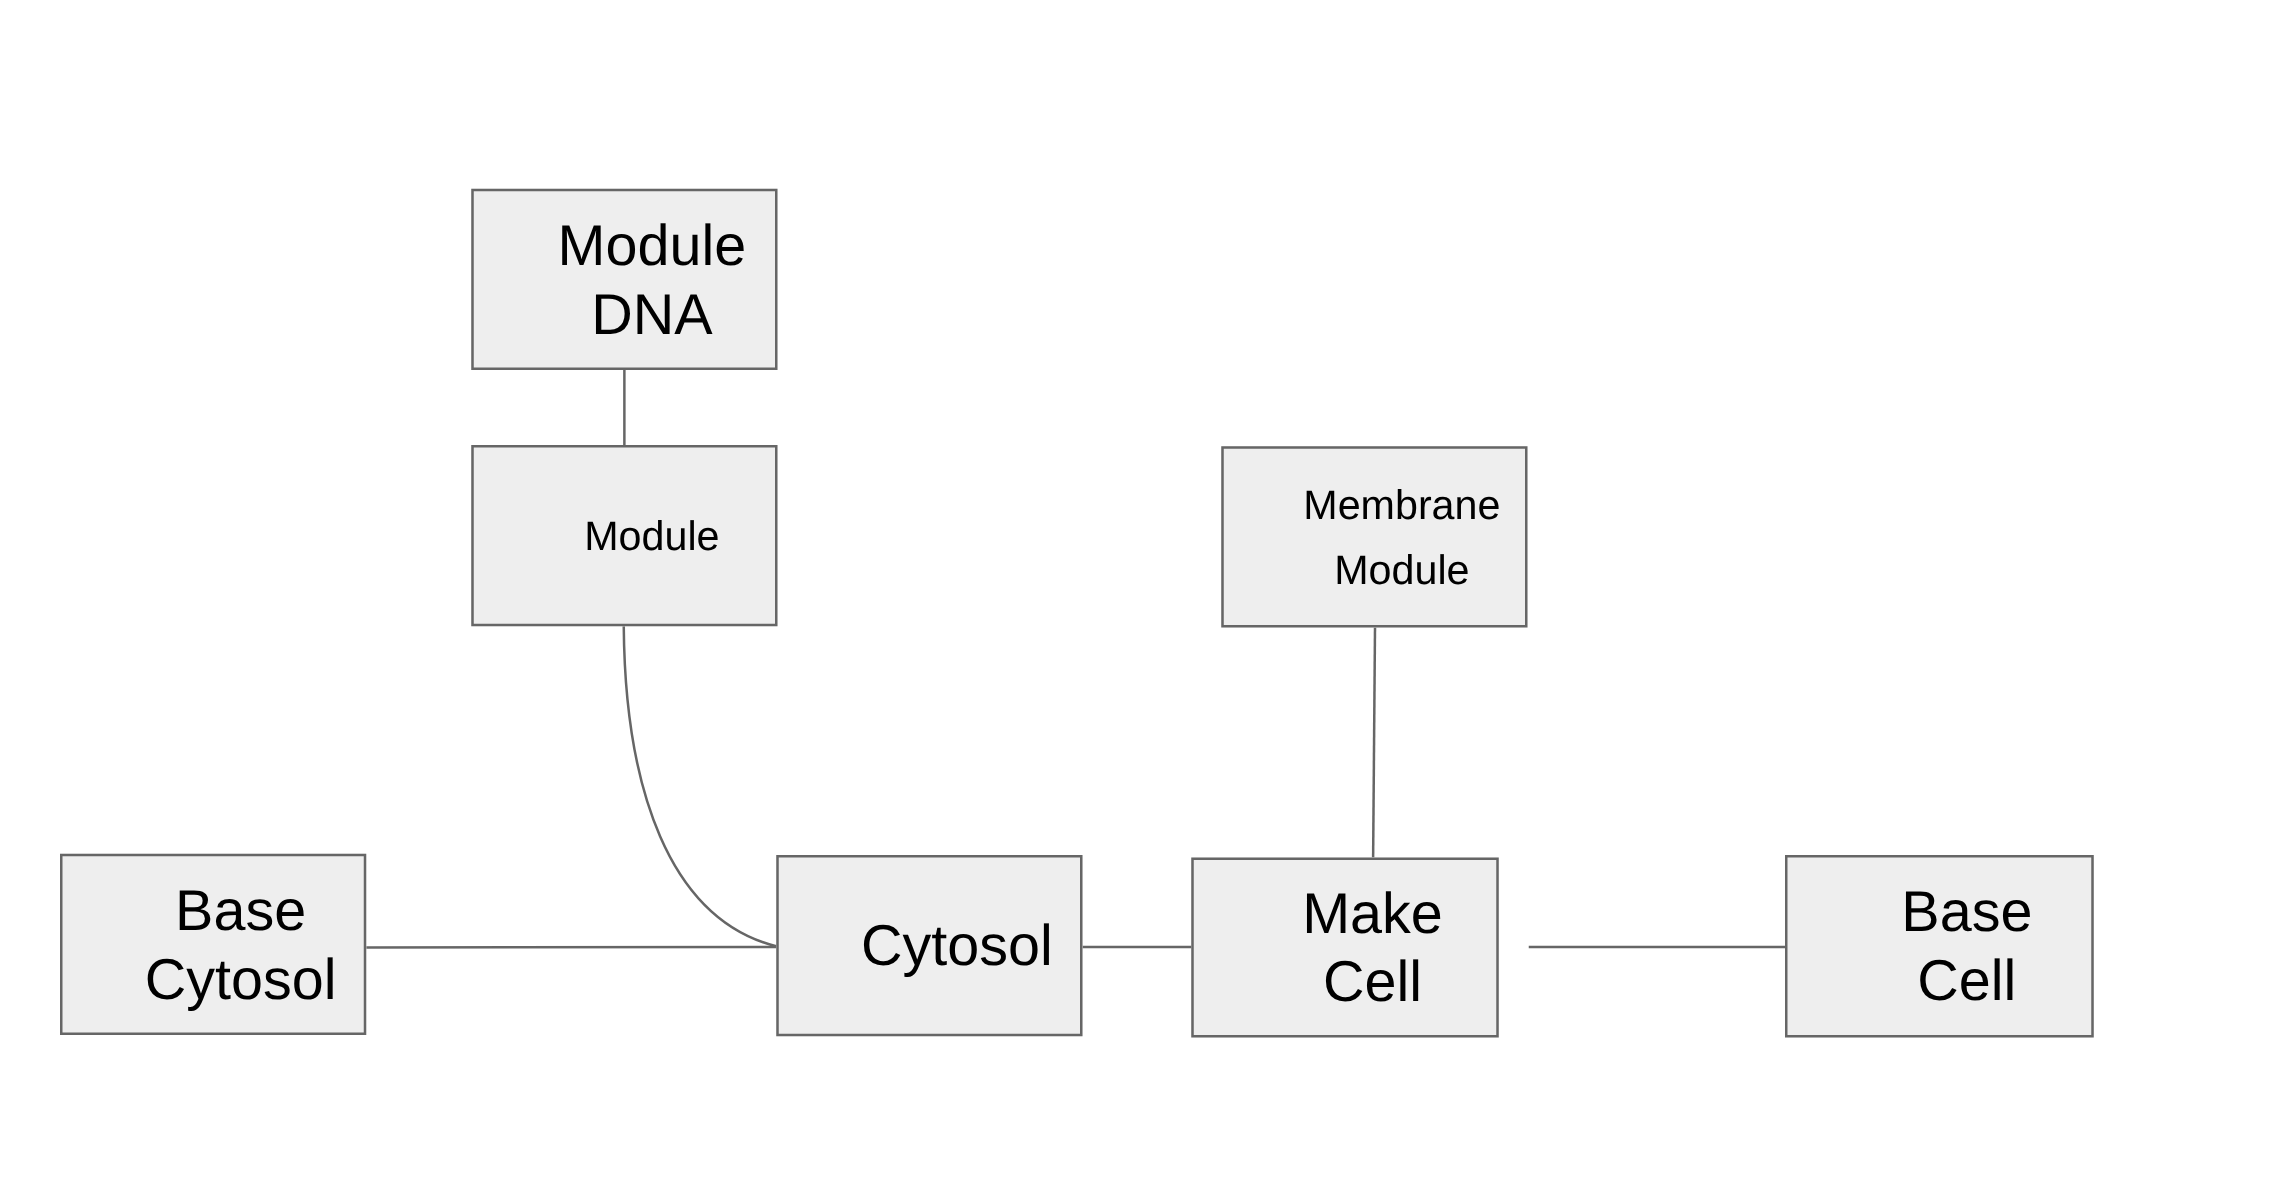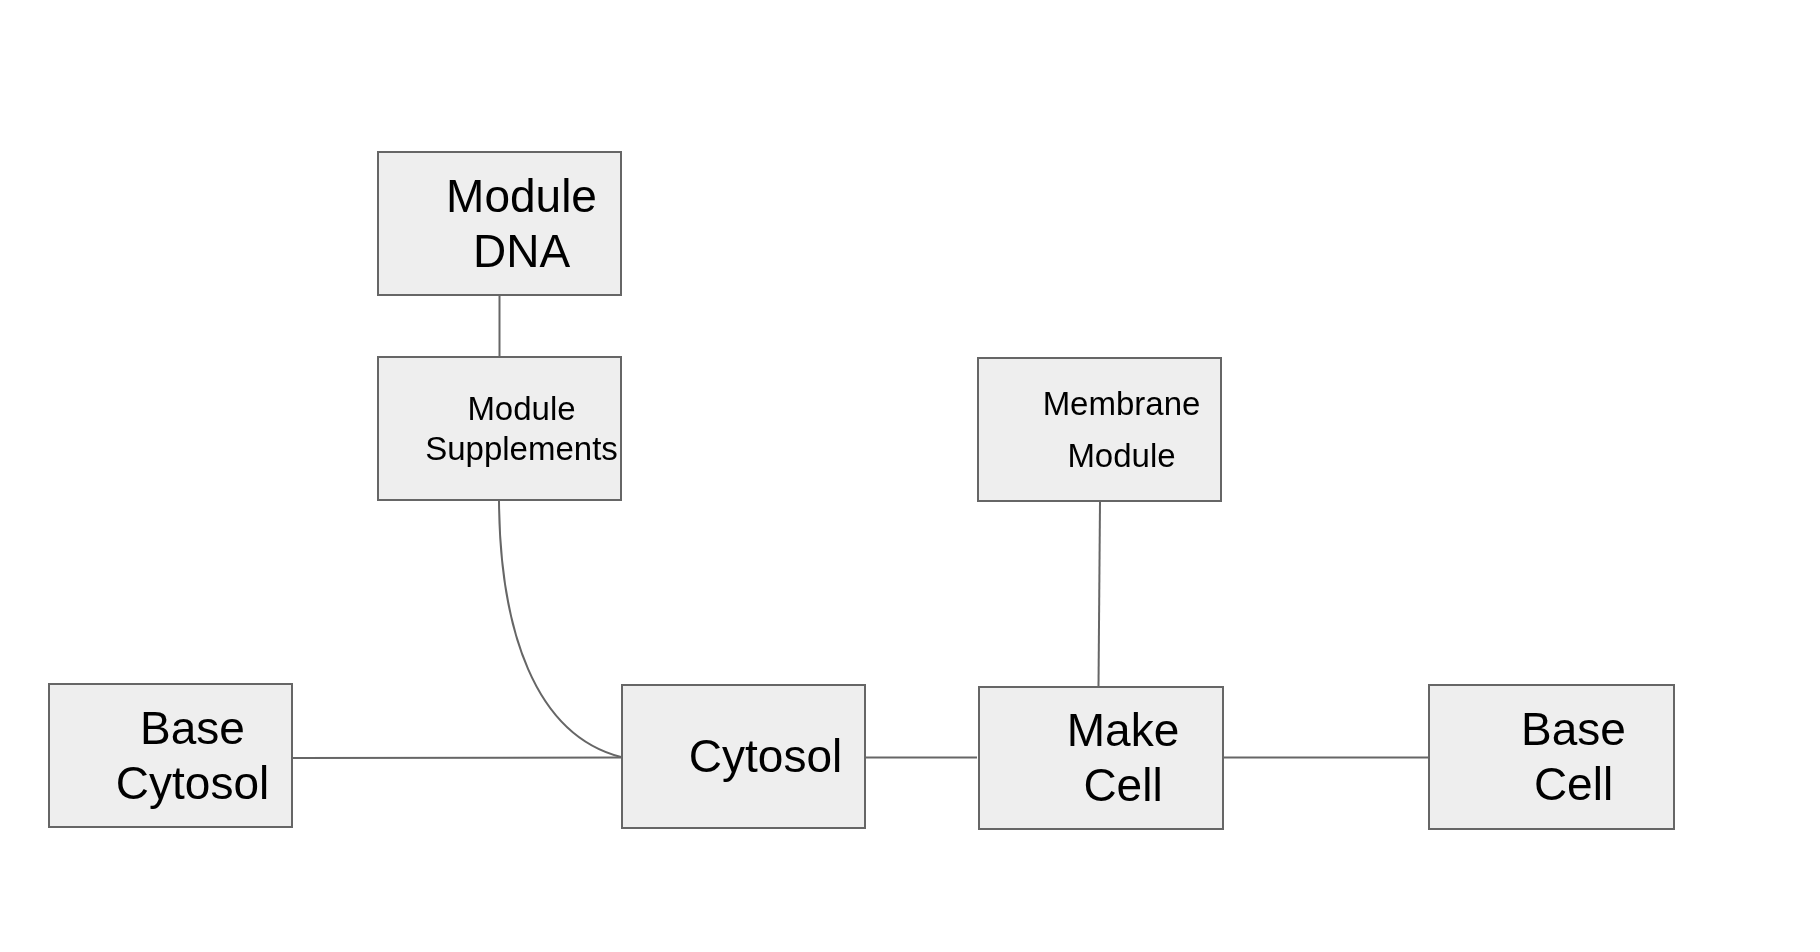--- a/index.html
+++ b/index.html
@@ -43,21 +43,21 @@
     padding-left: 44px;
   }
   .node-large { font-size: 46px; line-height: 55px; }
   .node-small { font-size: 33px; line-height: 40px; }
 
   #node-module-dna          { left: 377px;  top: 151px; width: 245px; height: 145px; }
   #node-module-supplements  { left: 377px;  top: 356px; width: 245px; height: 145px; }
   #node-membrane-module     { left: 977px;  top: 357px; width: 245px; height: 145px; gap: 12px; }
   #node-base-cytosol        { left: 48px;   top: 683px; width: 245px; height: 145px; }
   #node-cytosol             { left: 621px;  top: 684px; width: 245px; height: 145px; }
-  #node-make-cell           { left: 978px;  top: 686px; width: 246px; height: 144px; }
+  #node-make-cell           { left: 953px;  top: 686px; width: 246px; height: 144px; }
   #node-base-cell           { left: 1428px; top: 684px; width: 247px; height: 146px; }
 
   .node span { display: block; }
 </style>
 </head>
 <body>
 
 <div id="canvas">
 
   <svg id="edge-layer" viewBox="0 0 1820 952" xmlns="http://www.w3.org/2000/svg">
@@ -69,21 +69,20 @@
     <path d="M 1223 757.5 L 1428 757.5"></path>
   </svg>
 
   <div class="node node-large" id="node-module-dna">
     <span>Module</span>
     <span>DNA</span>
   </div>
 
   <div class="node node-small" id="node-module-supplements">
     <span>Module</span>
-    <span>Supplements</span>
   </div>
 
   <div class="node node-small" id="node-membrane-module">
     <span>Membrane</span>
     <span>Module</span>
   </div>
 
   <div class="node node-large" id="node-base-cytosol">
     <span>Base</span>
     <span>Cytosol</span>

